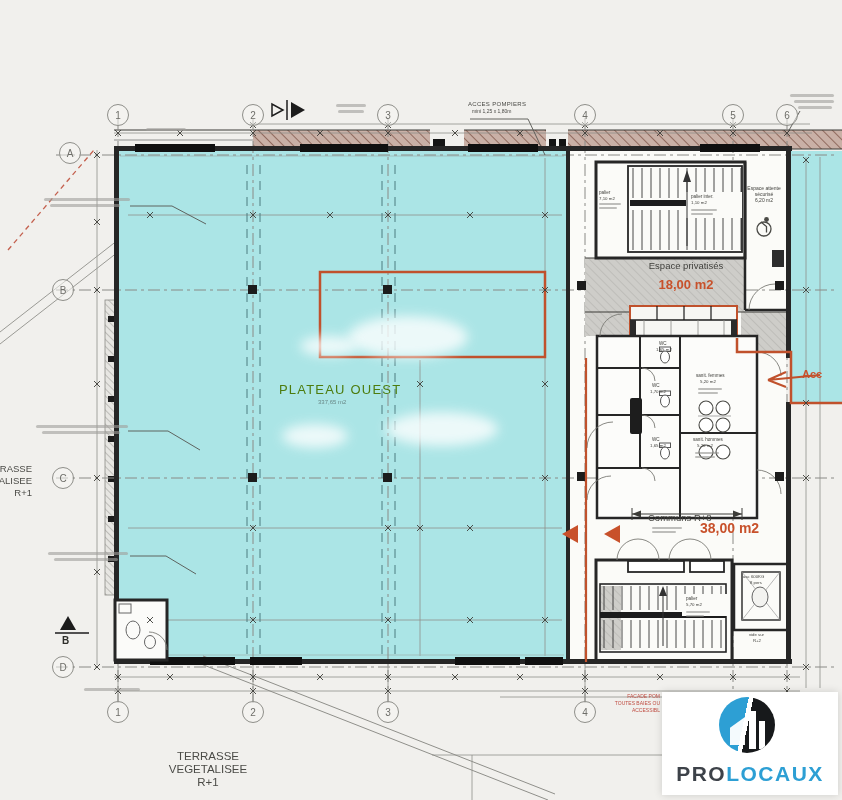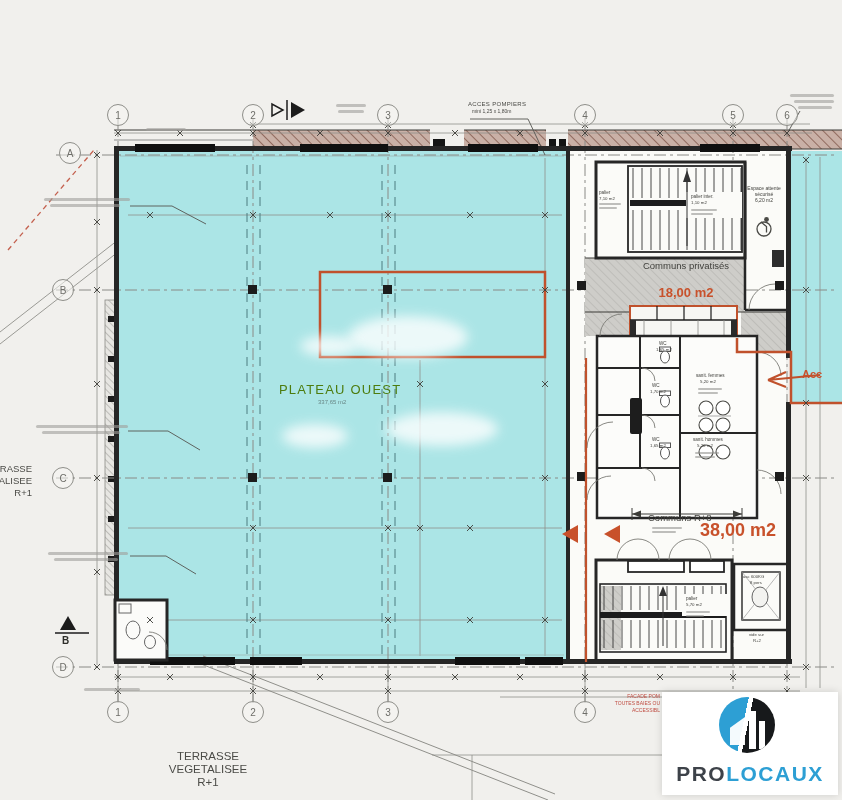--- a/index.html
+++ b/index.html
@@ -355,22 +355,22 @@
 <div class="bub" style="left:52px;top:467px">C</div>
 <div class="bub" style="left:52px;top:656px">D</div>
 <div class="lbl" style="left:62px;top:636px;font-size:10px;font-weight:bold;color:#2e2e2a">B</div>
 
 <div class="lbl" style="left:468px;top:101px;font-size:6px;letter-spacing:.3px;color:#4a4a46">ACCES POMPIERS</div>
 <div class="lbl" style="left:472px;top:109px;font-size:5px;color:#4a4a46">mini 1,25 x 1,80m</div>
 
 <div class="lbl" style="left:279px;top:383px;font-size:13px;letter-spacing:1.2px;color:#4d7c0f">PLATEAU OUEST</div>
 <div class="lbl" style="left:318px;top:399px;font-size:6px;color:#57706e;opacity:.8;filter:blur(.5px)">337,65 m2</div>
 
-<div class="lbl ctr" style="left:628px;top:261px;width:116px;font-size:9.5px">Communs privatisés</div>
-<div class="lbl ctr orange" style="left:628px;top:286px;width:116px;font-size:13px;font-weight:bold">18,00 m2</div>
+<div class="lbl ctr" style="left:628px;top:261px;width:116px;font-size:9.5px">Espace privatisés</div>
+<div class="lbl ctr orange" style="left:628px;top:278px;width:116px;font-size:13px;font-weight:bold">18,00 m2</div>
 
 <div class="lbl" style="left:599px;top:191px;font-size:4.6px">palier</div>
 <div class="lbl" style="left:599px;top:197px;font-size:4.4px">7,10 m2</div>
 <div class="lbl" style="left:691px;top:195px;font-size:4.6px">palier inter.</div>
 <div class="lbl" style="left:691px;top:201px;font-size:4.4px">1,10 m2</div>
 
 <div class="lbl ctr" style="left:744px;top:186px;width:40px;font-size:5px">Espace attente</div>
 <div class="lbl ctr" style="left:744px;top:192px;width:40px;font-size:5px">sécurisé</div>
 <div class="lbl ctr" style="left:744px;top:198px;width:40px;font-size:5px">6,20 m2</div>
 
@@ -380,21 +380,21 @@
 <div class="lbl" style="left:650px;top:390px;font-size:4.4px">1,70 m2</div>
 <div class="lbl" style="left:652px;top:438px;font-size:4.6px">WC</div>
 <div class="lbl" style="left:650px;top:444px;font-size:4.4px">1,65 m2</div>
 
 <div class="lbl" style="left:696px;top:374px;font-size:4.6px">sanit. femmes</div>
 <div class="lbl" style="left:700px;top:380px;font-size:4.4px">5,20 m2</div>
 <div class="lbl" style="left:693px;top:438px;font-size:4.6px">sanit. hommes</div>
 <div class="lbl" style="left:697px;top:444px;font-size:4.4px">5,20 m2</div>
 
 <div class="lbl" style="left:648px;top:513px;font-size:9.5px">Communs R+8</div>
-<div class="lbl orange" style="left:700px;top:521px;font-size:18px;font-weight:bold">38,00 m2</div>
+<div class="lbl orange" style="left:700px;top:521px;font-size:14px;font-weight:bold">38,00 m2</div>
 
 <div class="lbl" style="left:686px;top:597px;font-size:4.6px">palier</div>
 <div class="lbl" style="left:686px;top:603px;font-size:4.4px">5,70 m2</div>
 <div class="lbl" style="left:743px;top:575px;font-size:4.3px">asc 600KG</div>
 <div class="lbl" style="left:750px;top:581px;font-size:4.3px">8 pers</div>
 <div class="lbl" style="left:749px;top:633px;font-size:4.3px">vide sur</div>
 <div class="lbl" style="left:753px;top:639px;font-size:4.3px">R+2</div>
 
 <div class="lbl ctr" style="left:146px;top:751px;width:124px;font-size:11.5px;color:#4b4b47">TERRASSE</div>
 <div class="lbl ctr" style="left:146px;top:764px;width:124px;font-size:11.5px;color:#4b4b47">VEGETALISEE</div>

